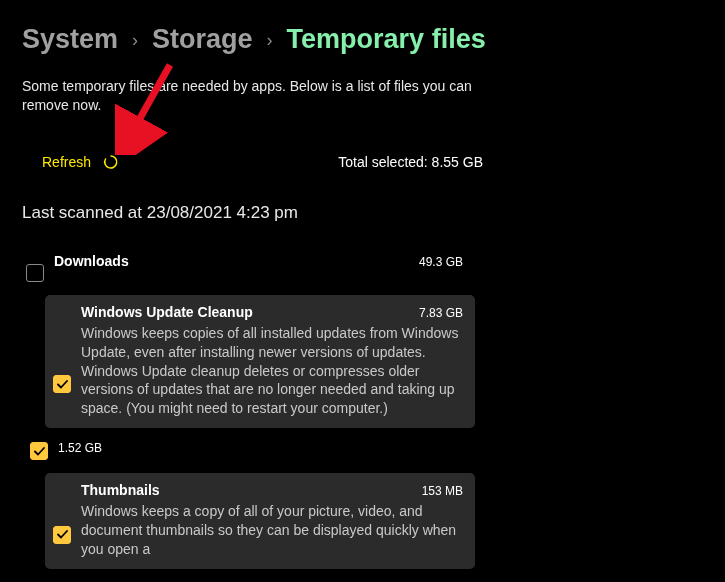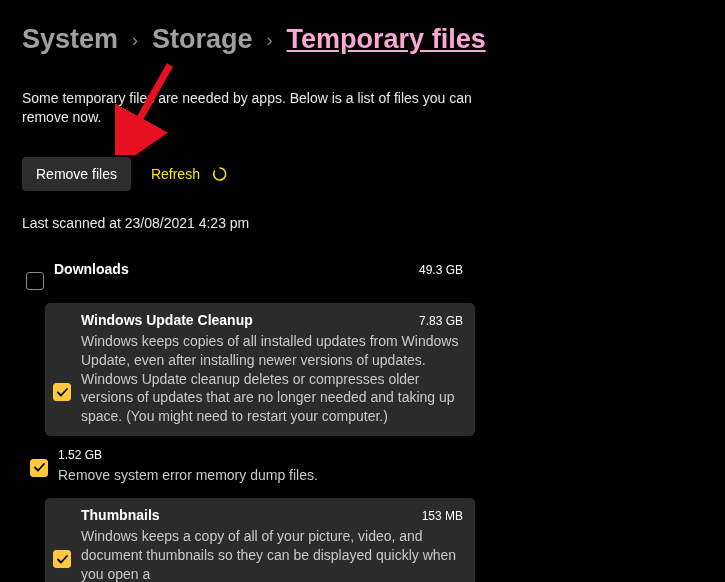--- a/index.html
+++ b/index.html
@@ -15,30 +15,29 @@
       font-family: 'Segoe UI', Tahoma, sans-serif;
       font-size: 14px;
       overflow: hidden;
       position: relative;
       padding: 24px 22px 0 22px;
     }
     .breadcrumb {
       display: flex;
       align-items: center;
       gap: 14px;
-      margin-bottom: 34px;
+      margin-bottom: 22px;
     }
     .breadcrumb-item {
       font-size: 27px;
       font-weight: 600;
       color: #a0a0a0;
     }
     .breadcrumb-item.current {
-      color: #f9a8d4;
-      text-decoration: underline;
+      color: #86efac;
     }
     .breadcrumb-sep {
       font-size: 18px;
       color: #8a8a8a;
       margin-top: 2px;
     }
     .description {
       font-size: 14px;
       color: #e8e8e8;
       line-height: 1.35;
@@ -77,21 +76,21 @@
       width: 16px;
       height: 16px;
     }
     .total-selected {
       margin-left: auto;
       font-size: 14px;
       color: #ffffff;
       padding-right: 220px;
     }
     .last-scanned {
-      font-size: 14px;
+      font-size: 17px;
       color: #e8e8e8;
       margin-bottom: 12px;
     }
     .items {
       display: flex;
       flex-direction: column;
       gap: 3px;
       max-width: 453px;
     }
     .item {
@@ -187,27 +186,27 @@
     <marker id="arrhead" markerWidth="9" markerHeight="9" refX="4" refY="4.5" orient="auto">
       <polygon points="0 0, 9 4.5, 0 9" fill="#E81123"></polygon>
     </marker>
   </defs>
   <path d="M 55 5 Q 35 40 12 82" stroke="#E81123" stroke-width="7" fill="none" marker-end="url(#arrhead)"></path>
 </svg>
 
 <div class="description">Some temporary files are needed by apps. Below is a list of files you can remove now.</div>
 
 <div class="action-row">
-  <button class="remove-btn">Remove files</button>
   <button class="refresh-btn">
     <span>Refresh</span>
     <svg class="refresh-icon" viewBox="0 0 16 16">
       <path d="M 8 2 A 6 6 0 1 1 2.5 5" stroke="#ffe800" stroke-width="1.5" fill="none" stroke-linecap="round"></path>
     </svg>
   </button>
+  <div class="total-selected">Total selected: 8.55 GB</div>
 </div>
 
 <div class="last-scanned">Last scanned at 23/08/2021 4:23 pm</div>
 
 <div class="items">
 
   <div class="item first">
     <div class="checkbox first"></div>
     <div class="item-content">
       <div class="item-header">
@@ -235,21 +234,20 @@
   <div class="item">
     <div class="checkbox checked dump">
       <svg class="check-mark" viewBox="0 0 11 9">
           <path d="M1 4.5 L4 7.5 L10 1" stroke="#000" stroke-width="1.8" fill="none" stroke-linecap="round" stroke-linejoin="round"></path>
         </svg>
     </div>
     <div class="item-content">
       <div class="item-header">
         <span class="item-size">1.52 GB</span>
       </div>
-      <div class="item-desc">Remove system error memory dump files.</div>
     </div>
   </div>
 
   <div class="item highlighted">
     <div class="checkbox checked thumb">
       <svg class="check-mark" viewBox="0 0 11 9">
           <path d="M1 4.5 L4 7.5 L10 1" stroke="#000" stroke-width="1.8" fill="none" stroke-linecap="round" stroke-linejoin="round"></path>
         </svg>
     </div>
     <div class="item-content">

